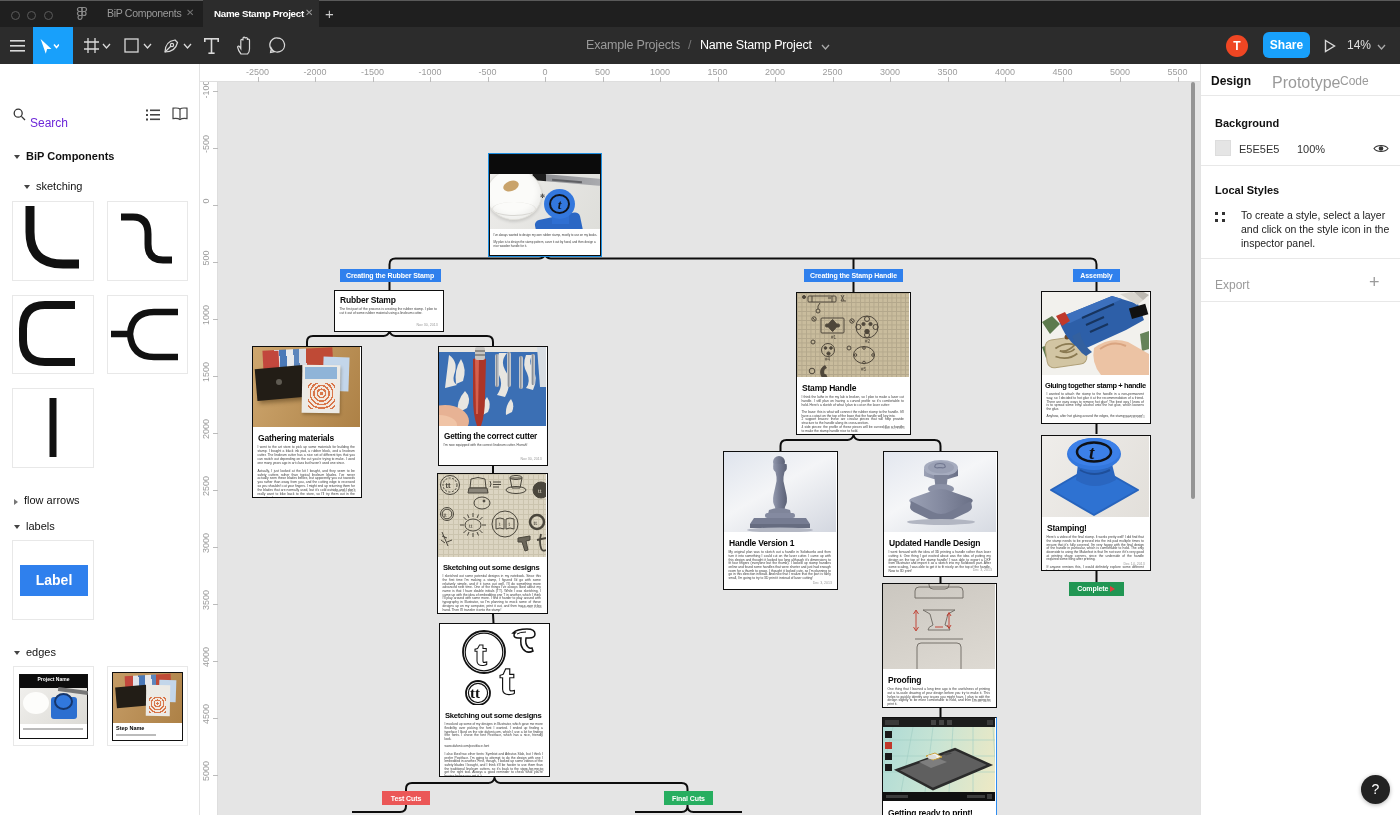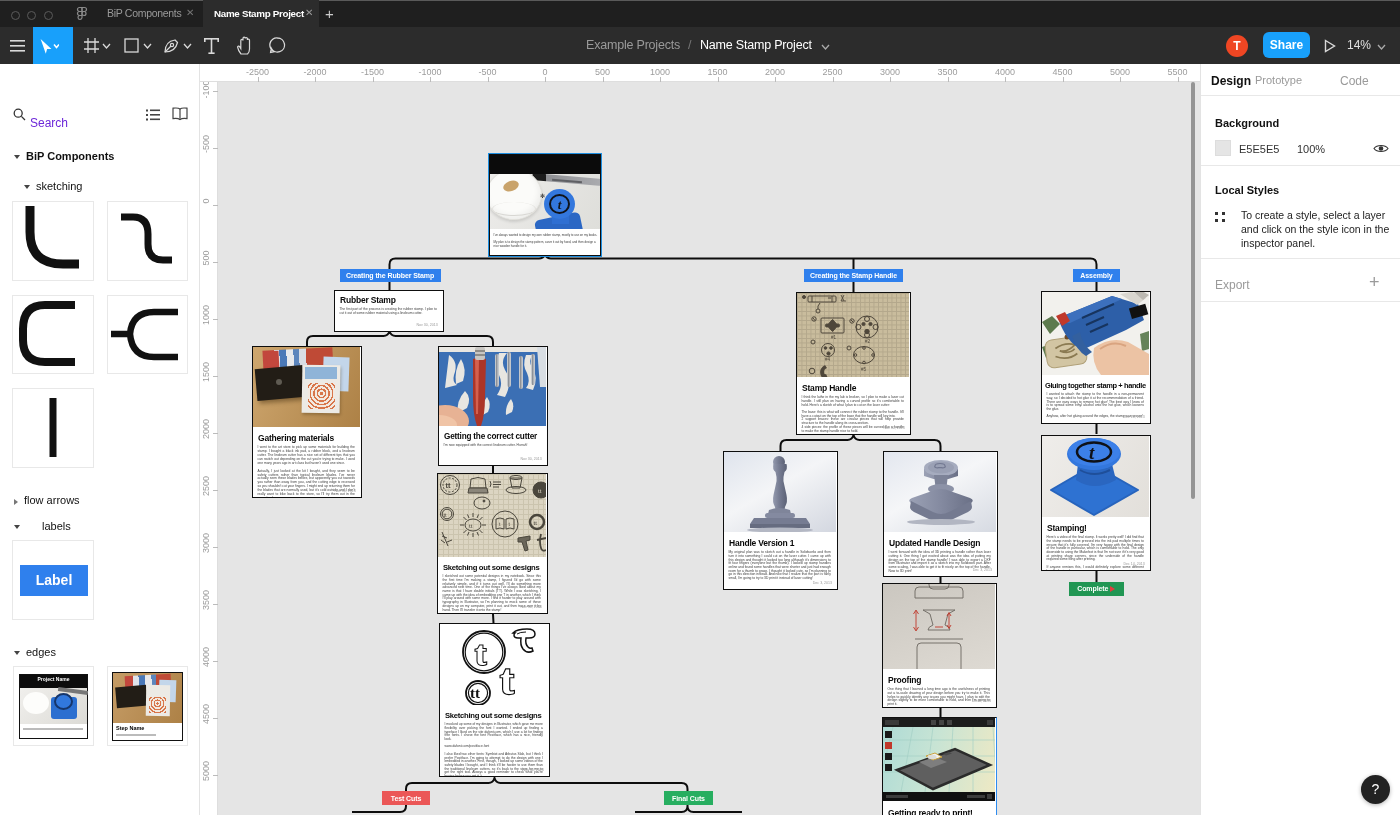--- a/index.html
+++ b/index.html
@@ -184,21 +184,21 @@
     <svg width="79" height="77" viewBox="0 0 79 77">
         <path d="M3 38 L22 38 M22 38 Q24 16 46 16 L70 16 M22 38 Q24 61 46 61 L70 61" fill="none" stroke="#111" stroke-width="6.5"></path>
       </svg>
   </div>
   <div class="thumb" style="left:12px;top:324px;width:82px;height:80px">
     <svg width="80" height="78" viewBox="0 0 80 78">
         <path d="M40 9 L40 68" fill="none" stroke="#111" stroke-width="7"></path>
       </svg>
   </div>
   <div class="abs" style="left:14px;top:426px"><span class="arrow-r"></span><span style="margin-left:6px;font-size:11px;color:#111">flow arrows</span></div>
-  <div class="abs" style="left:14px;top:452px"><span class="arrow-d"></span><span style="margin-left:22px;font-size:11px;color:#111">labels</span></div>
+  <div class="abs" style="left:14px;top:452px"><span class="arrow-d"></span><span style="margin-left:6px;font-size:11px;color:#111">labels</span></div>
   <div class="thumb" style="left:12px;top:476px;width:82px;height:80px">
     <div style="position:absolute;left:7px;top:24px;width:68px;height:31px;background:#2f80ed;color:#fff;font-weight:bold;font-size:14px;text-align:center;line-height:31px">Label</div>
   </div>
   <div class="abs" style="left:14px;top:578px"><span class="arrow-d"></span><span style="margin-left:6px;font-size:11px;color:#111">edges</span></div>
   <div class="thumb" style="left:13px;top:602px;width:81px;height:80px">
     <div style="position:absolute;left:5px;top:7px;width:69px;height:65px;border:1px solid #111;background:#fff">
       <div style="position:absolute;left:0;top:0;width:100%;height:13px;background:#0c0c0c;color:#fff;font-size:5px;font-weight:bold;text-align:center;line-height:8px">Project Name</div>
       <div style="position:absolute;left:0;top:13px;width:100%;height:36px;background:linear-gradient(135deg,#f0efec,#dcdbd6)">
         <div style="position:absolute;left:3px;top:4px;width:26px;height:22px;border-radius:50%;background:#fdfdfb"></div>
         <div style="position:absolute;left:31px;top:9px;width:26px;height:22px;background:#2b6fd0;border-radius:3px"></div>
@@ -219,21 +219,21 @@
       </div>
       <div style="position:absolute;left:3px;top:52px;font-size:5.5px;font-weight:bold">Step Name</div>
       <div style="position:absolute;left:3px;top:61px;width:40px;height:1.5px;background:#bbb"></div>
     </div>
   </div>
 </div>
 
 <div id="rightbar">
   <div style="position:absolute;left:0;top:0;width:100%;height:32px;border-bottom:1px solid #e8e8e8">
     <span class="abs rsh" style="left:10px;top:10px;font-size:12px">Design</span>
-    <span class="abs rsg" style="left:54px;top:10px;font-size:11px">Prototype</span>
+    <span class="abs rsg" style="left:71px;top:10px;font-size:16px">Prototype</span>
     <span class="abs rsg" style="left:139px;top:10px;font-size:12px">Code</span>
   </div>
   <div class="abs rsh" style="left:14px;top:53px">Background</div>
   <div class="abs" style="left:14px;top:76px;width:16px;height:16px;background:#e5e5e5;border:1px solid #ddd"></div>
   <div class="abs" style="left:38px;top:79px;font-size:11px;color:#333">E5E5E5</div>
   <div class="abs" style="left:96px;top:79px;font-size:11px;color:#333">100%</div>
   <svg class="abs" style="left:172px;top:79px" width="16" height="11" viewBox="0 0 16 11" fill="none" stroke="#333" stroke-width="1.1">
       <path d="M1 5.5 C4 1.5 12 1.5 15 5.5 C12 9.5 4 9.5 1 5.5 Z"></path>
       <circle cx="8" cy="5.5" r="1.8" fill="#333"></circle>
     </svg>

